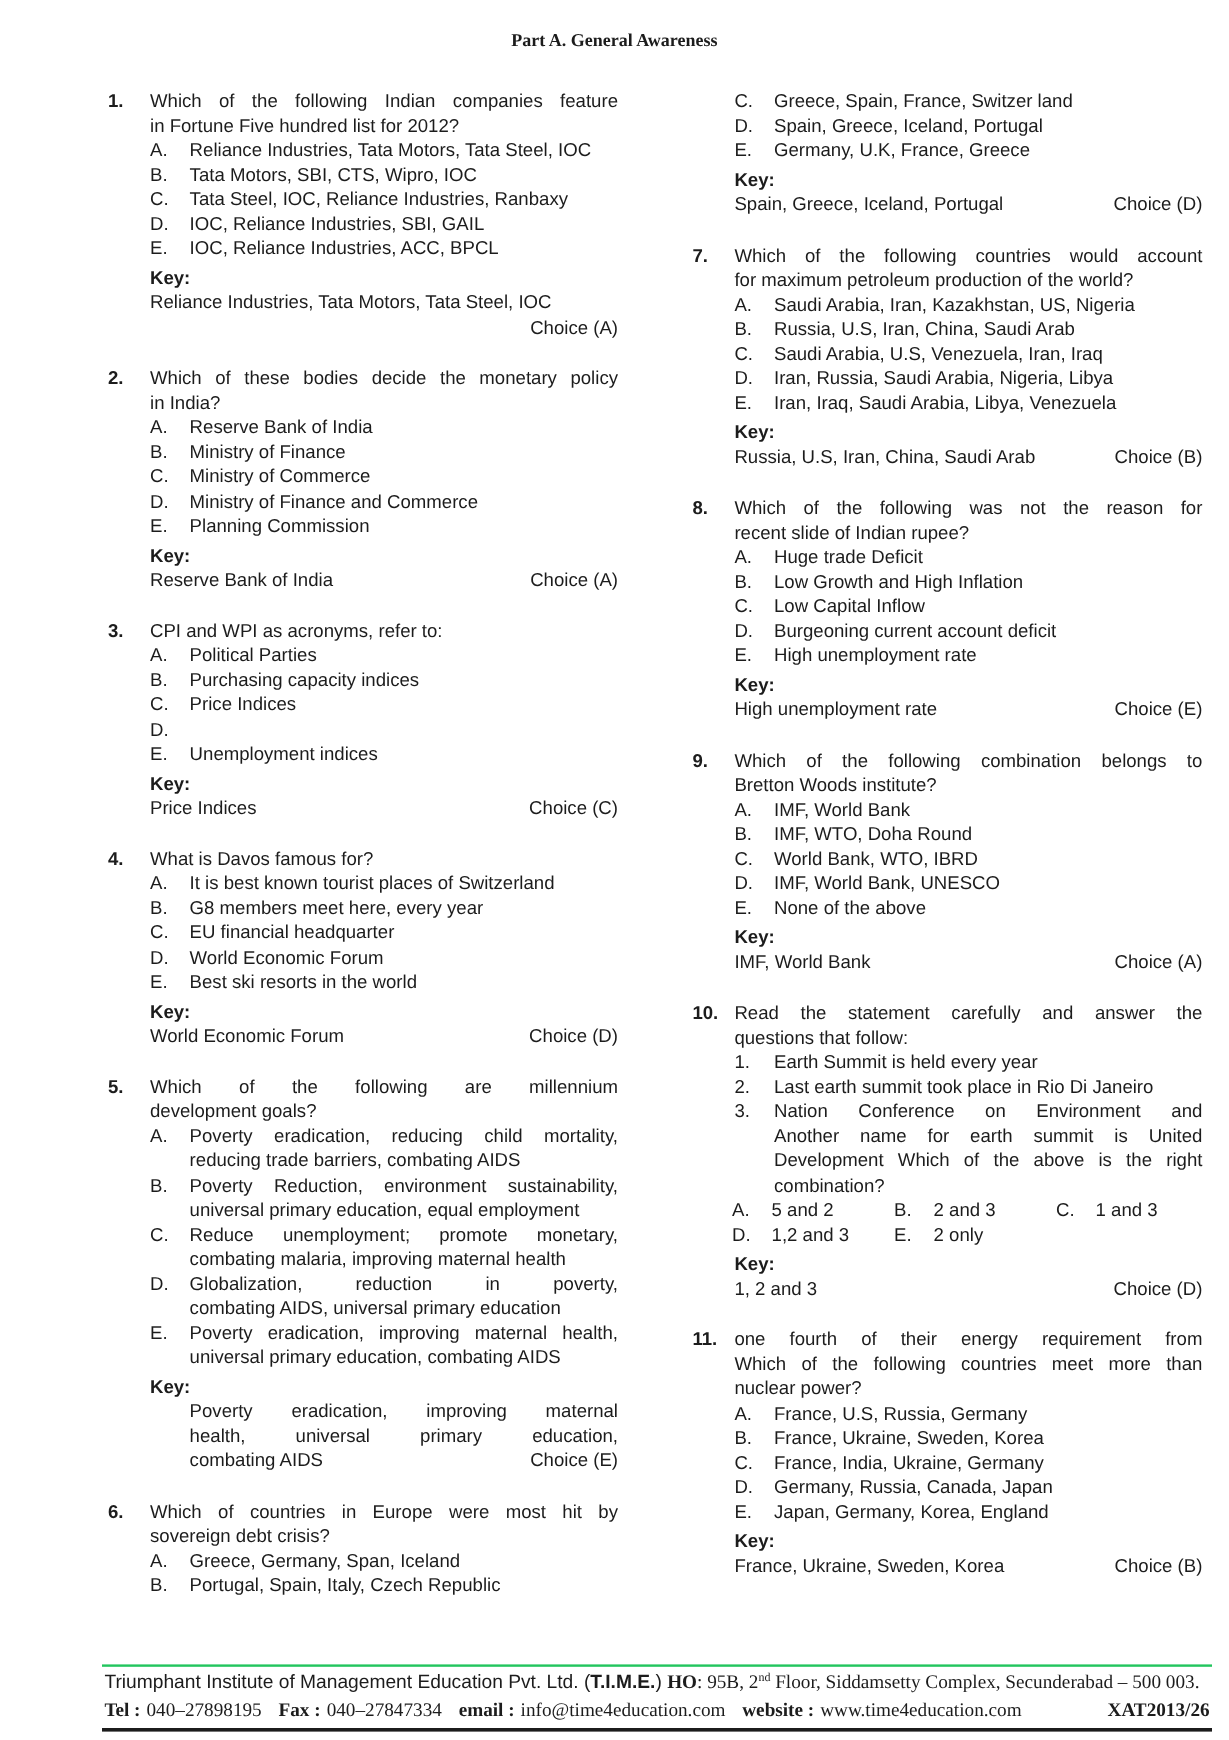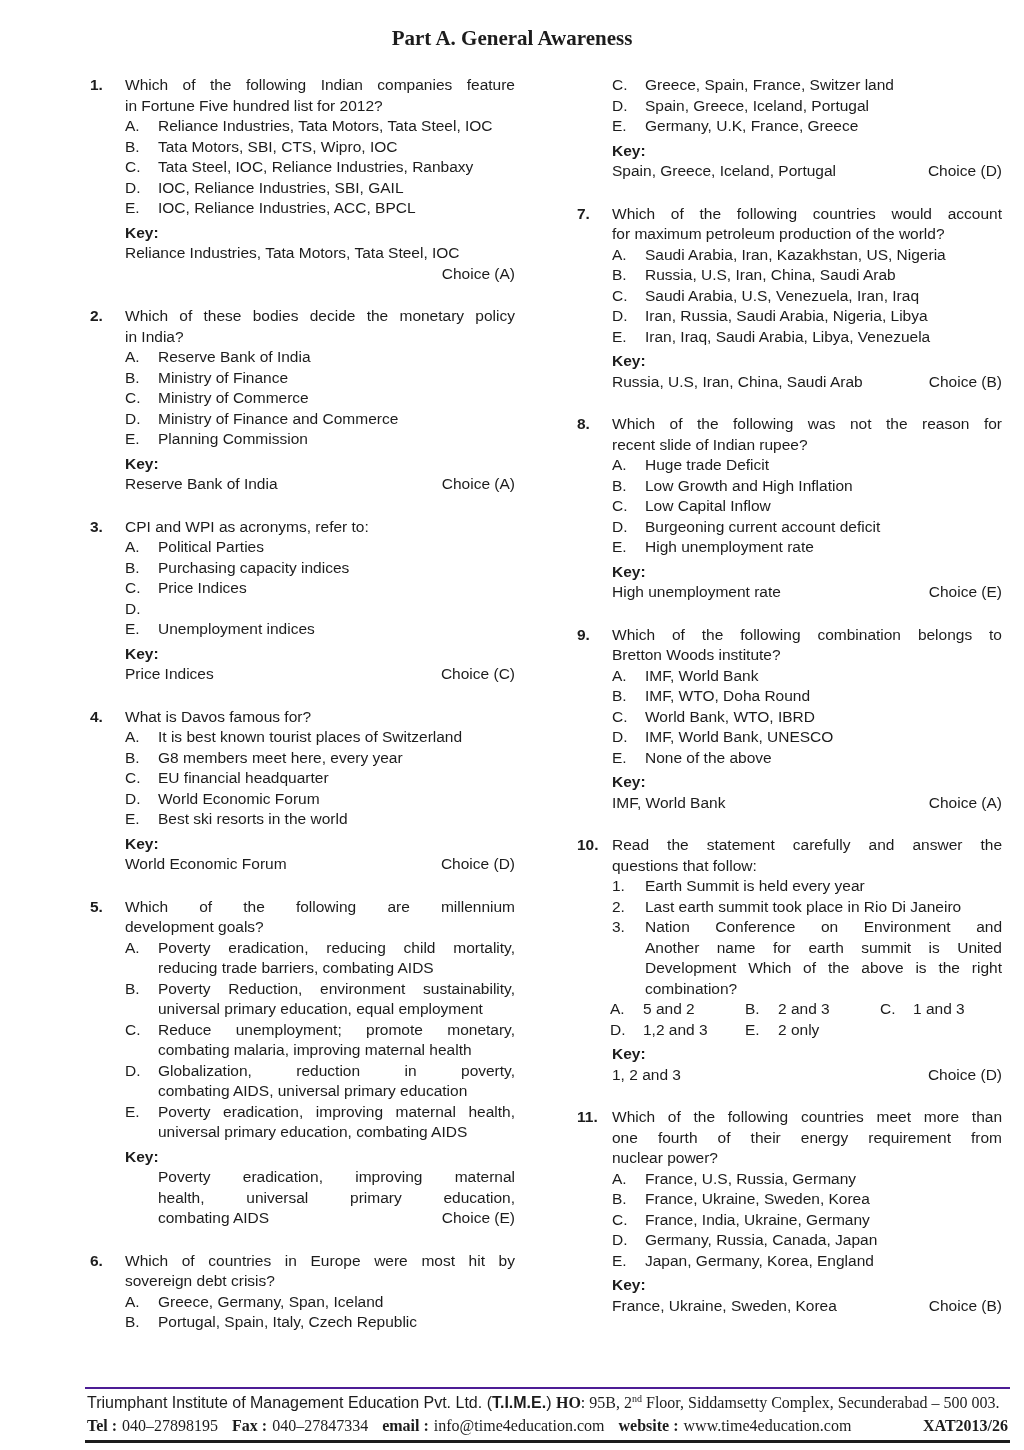--- a/index.html
+++ b/index.html
@@ -1,18 +1,18 @@
 <!DOCTYPE html>
 <html><head>
 <meta charset="utf-8">
 <style>
   html,body{margin:0;padding:0;background:#ffffff;}
   .page{position:relative;width:1024px;height:1450px;background:#ffffff;color:#1c1c1c;overflow:hidden;}
   .title{position:absolute;top:26px;left:0;width:100%;text-align:center;
-         font-family:"Liberation Serif",serif;font-weight:700;font-size:21px;}
+         font-family:"Liberation Serif",serif;font-weight:700;font-size:15px;}
   .columns{position:absolute;top:75px;left:90px;display:flex;gap:62px;
            font-family:"Liberation Sans",sans-serif;font-size:15.5px;line-height:20.5px;}
   .col{width:425px;}
   .question{margin-top:22px;}
   .question.first{margin-top:0;}
   .q-head{display:flex;}
   .q-num{flex:0 0 35px;font-weight:700;}
   .q-text{flex:1;}
   .opt{display:flex;padding-left:35px;}
   .opt-label{flex:0 0 33px;}
@@ -21,21 +21,21 @@
   .grid-row{display:flex;padding-left:33px;}
   .g-cell{display:flex;flex:0 0 135px;}
   .g-cell:last-child{flex:1 1 auto;}
   .g-label{flex:0 0 33px;}
   .key{margin-top:4px;padding-left:35px;}
   .key-label{font-weight:700;}
   .key-row{display:flex;justify-content:space-between;}
   .choice-right{text-align:right;}
   .key-ind{padding-left:33px;}
   .footer{position:absolute;left:85px;top:1387px;width:921px;
-          border-top:2px solid #4c1d95;border-bottom:3px solid #1c1c1c;
+          border-top:2px solid #22c55e;border-bottom:3px solid #1c1c1c;
           padding:2px 2px 3px 2px;font-family:"Liberation Serif",serif;font-size:16px;line-height:23px;}
   .f1{white-space:nowrap;}
   .sans{font-family:"Liberation Sans",sans-serif;}
   .b{font-weight:700;}
   sup{vertical-align:super;font-size:10px;line-height:0;}
   .f2{display:flex;align-items:baseline;}
   .f2 .val{margin-left:5px;}
   .f2 .gap{margin-left:14px;}
   .f2 .code{margin-left:auto;font-weight:700;}
 </style>
@@ -525,22 +525,22 @@
             <div class="key-row">
               <span>1, 2 and 3</span>
               <span>Choice (D)</span>
             </div>
           </div>
         </div>
         <div class="question">
           <div class="q-head">
             <span class="q-num">11.</span>
             <div class="q-text">
+              <div class="jl">one fourth of their energy requirement from</div>
               <div class="jl">Which of the following countries meet more than</div>
-              <div class="jl">one fourth of their energy requirement from</div>
               <div class="ll">nuclear power?</div>
             </div>
           </div>
           <div class="opt">
             <span class="opt-label">A.</span>
             <div class="opt-text">
               <div class="ll">France, U.S, Russia, Germany</div>
             </div>
           </div>
           <div class="opt">

